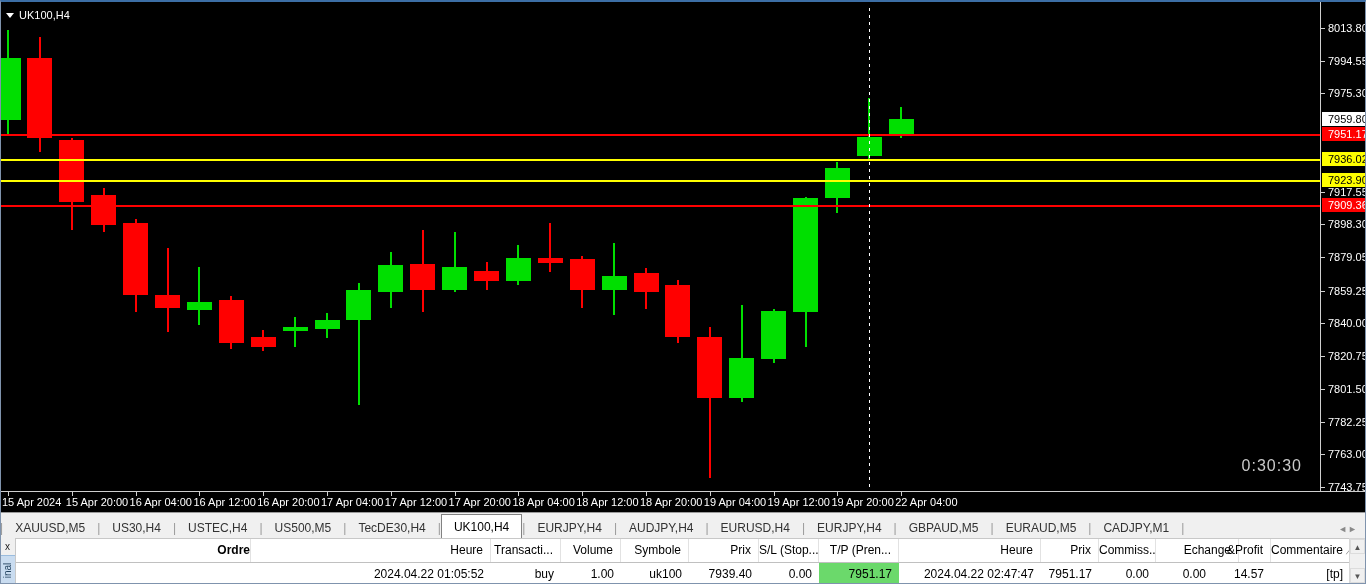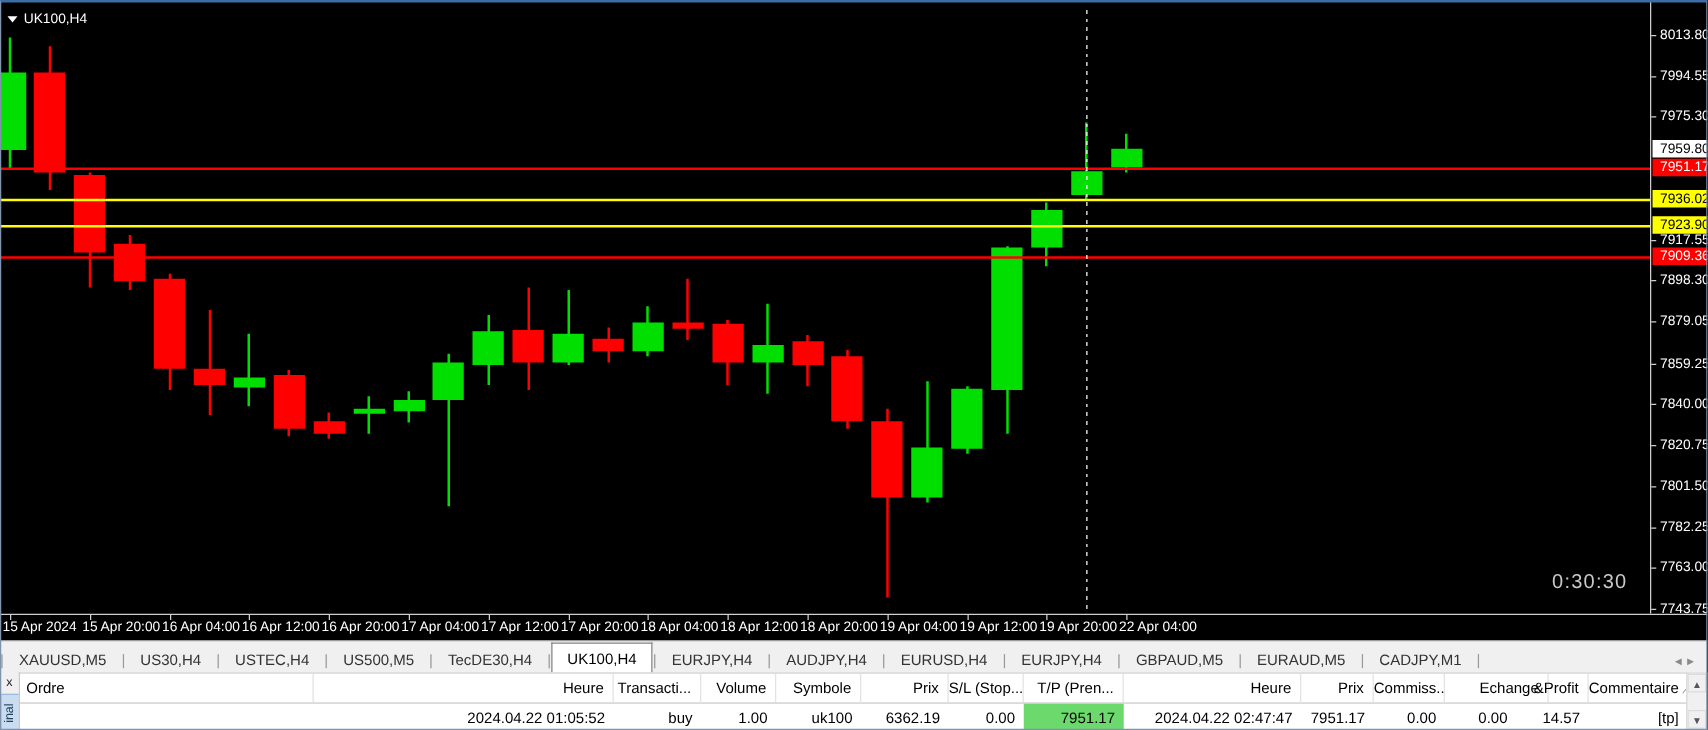--- a/index.html
+++ b/index.html
@@ -39,21 +39,21 @@
               text-align:center;cursor:default;}
   #term-vtab{position:absolute;left:0;top:17px;width:14px;height:29px;background:#c9dcf0;border:1px solid #9abcde;
              color:#23435f;font-size:10px;display:flex;align-items:center;justify-content:center;}
   #term-vtab span{transform:rotate(-90deg);white-space:nowrap;}
   #ttable{position:absolute;left:15px;top:0;width:1334px;height:46px;background:#fff;border:1px solid #c8c8c8;border-bottom:none;}
   .hrow{position:absolute;left:0;top:0;height:23px;width:100%;background:#fff;border-bottom:1px solid #c0c0c0;}
   .drow{position:absolute;left:0;top:24px;height:21px;width:100%;background:#fff;}
   .hcell,.dcell{position:absolute;top:0;height:100%;font-size:12px;color:#000;line-height:22px;
                 overflow:hidden;white-space:nowrap;box-sizing:border-box;}
   .hcell{border-right:1px solid #e2e2e2;}
-  .r{text-align:right;padding-right:7px;} .l{text-align:left;padding-left:5px;}
+  .r{text-align:right;padding-right:7px;} .l{text-align:right;padding-left:5px;font-weight:bold;}
   .sortg{color:#777;font-size:10px;}
   #tscroll{position:absolute;left:1349px;top:0;width:17px;height:46px;background:#f0f0f0;border:1px solid #d7d7d7;box-sizing:border-box;}
   .sbtn{position:absolute;left:0;width:15px;height:15px;text-align:center;color:#555;font-size:8px;line-height:15px;
         background:#f0f0f0;border:1px solid #dcdcdc;box-sizing:border-box;}
   .ordicon{display:inline-block;width:9px;height:11px;background:#fff;border:1px solid #4a78c2;
            border-radius:1px;margin-right:5px;position:relative;top:1px;}
   .ordicon:after{content:"";position:absolute;left:1px;bottom:1px;width:5px;height:4px;background:#7aa8e0;border-radius:50%;}
 </style>
 </head>
 <body>
@@ -248,21 +248,21 @@
           <div class="hcell r" style="left: 1083px; width: 57px;">Commiss...</div>
           <div class="hcell r" style="left: 1140px; width: 57px; margin-left: 26px;">Echange</div>
           <div class="hcell r" style="left: 1197px; width: 58px;">&amp;Profit</div>
           <div class="hcell r" style="left: 1255px; width: 79px;">Commentaire<span class="sortg"> ⟋</span></div>
         </div>
       <div class="drow">
           <div class="dcell r" style="left: 235px; width: 240px;">2024.04.22 01:05:52</div>
           <div class="dcell r" style="left: 475px; width: 70px;">buy</div>
           <div class="dcell r" style="left: 545px; width: 60px;">1.00</div>
           <div class="dcell r" style="left: 605px; width: 68px;">uk100</div>
-          <div class="dcell r" style="left: 673px; width: 70px;">6362.19</div>
+          <div class="dcell r" style="left: 673px; width: 70px;">7939.40</div>
           <div class="dcell r" style="left: 743px; width: 60px;">0.00</div>
           <div class="dcell r" style="left: 803px; width: 80px; background: rgb(107, 217, 107);">7951.17</div>
           <div class="dcell r" style="left: 883px; width: 142px;">2024.04.22 02:47:47</div>
           <div class="dcell r" style="left: 1025px; width: 58px;">7951.17</div>
           <div class="dcell r" style="left: 1083px; width: 57px;">0.00</div>
           <div class="dcell r" style="left: 1140px; width: 57px;">0.00</div>
           <div class="dcell r" style="left: 1197px; width: 58px;">14.57</div>
           <div class="dcell r" style="left: 1255px; width: 79px;">[tp]</div>
         </div>
     </div>

